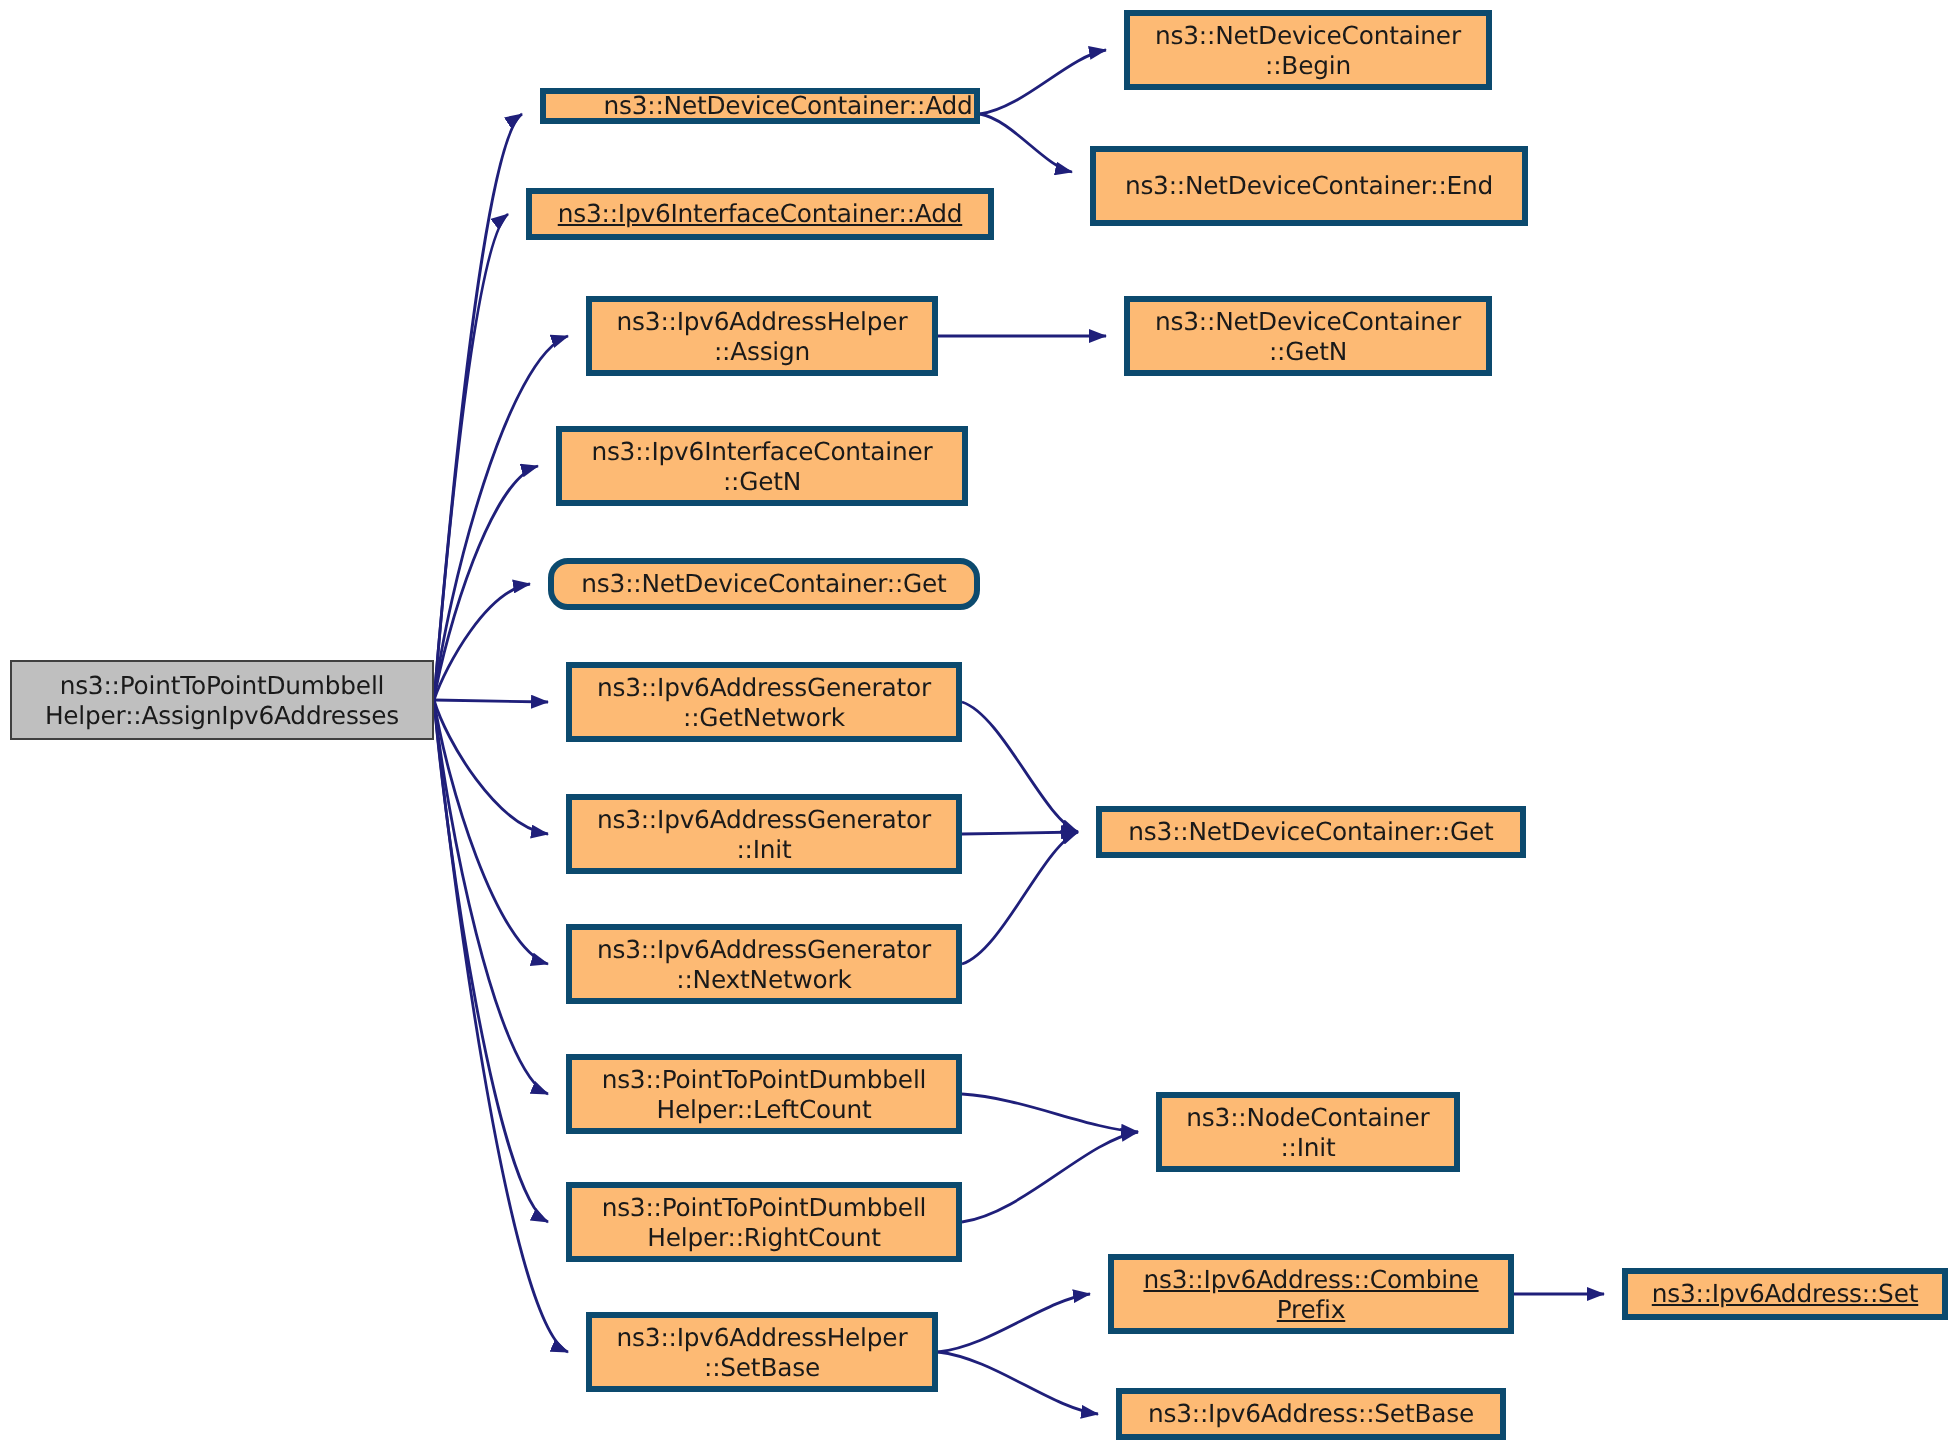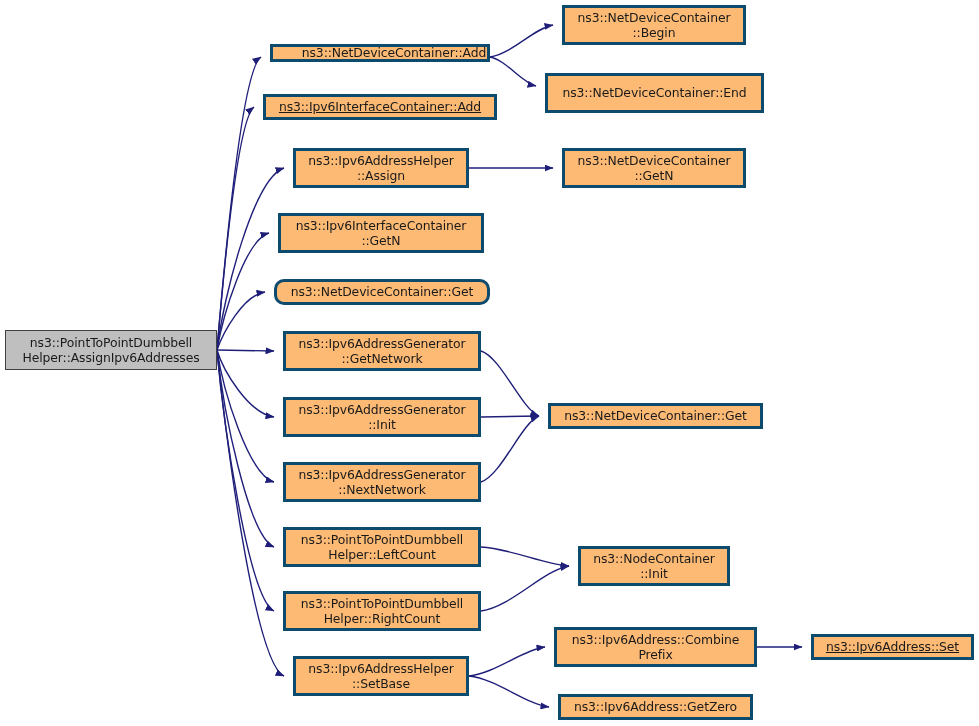--- a/index.html
+++ b/index.html
@@ -110,18 +110,18 @@
       <div class="node" style="left: 293px; top: 656px; width: 176px; height: 40px;"><span class="node-label">ns3::Ipv6AddressHelper
 ::SetBase</span></div>
       <div class="node" style="left: 562px; top: 5px; width: 184px; height: 40px;"><span class="node-label">ns3::NetDeviceContainer
 ::Begin</span></div>
       <div class="node" style="left: 545px; top: 73px; width: 219px; height: 40px;"><span class="node-label">ns3::NetDeviceContainer::End</span></div>
       <div class="node" style="left: 562px; top: 148px; width: 184px; height: 40px;"><span class="node-label">ns3::NetDeviceContainer
 ::GetN</span></div>
       <div class="node" style="left: 548px; top: 403px; width: 215px; height: 26px;"><span class="node-label">ns3::NetDeviceContainer::Get</span></div>
       <div class="node" style="left: 578px; top: 546px; width: 152px; height: 40px;"><span class="node-label">ns3::NodeContainer
 ::Init</span></div>
-      <div class="node" style="left: 554px; top: 627px; width: 203px; height: 40px;"><span class="node-label">ns3::Ipv6Address::Combine
+      <div class="node" style="left: 554px; top: 627px; width: 203px; height: 40px; text-decoration: underline;"><span class="node-label">ns3::Ipv6Address::Combine
 Prefix</span></div>
-      <div class="node" style="left: 558px; top: 694px; width: 195px; height: 26px;"><span class="node-label">ns3::Ipv6Address::GetZero</span></div>
+      <div class="node" style="left: 558px; top: 694px; width: 195px; height: 26px;"><span class="node-label">ns3::Ipv6Address::SetBase</span></div>
       <div class="node" style="left: 811px; top: 634px; width: 163px; height: 26px; text-decoration: underline;"><span class="node-label">ns3::Ipv6Address::Set</span></div>
     </div>
 </div>
 
 </body></html>

